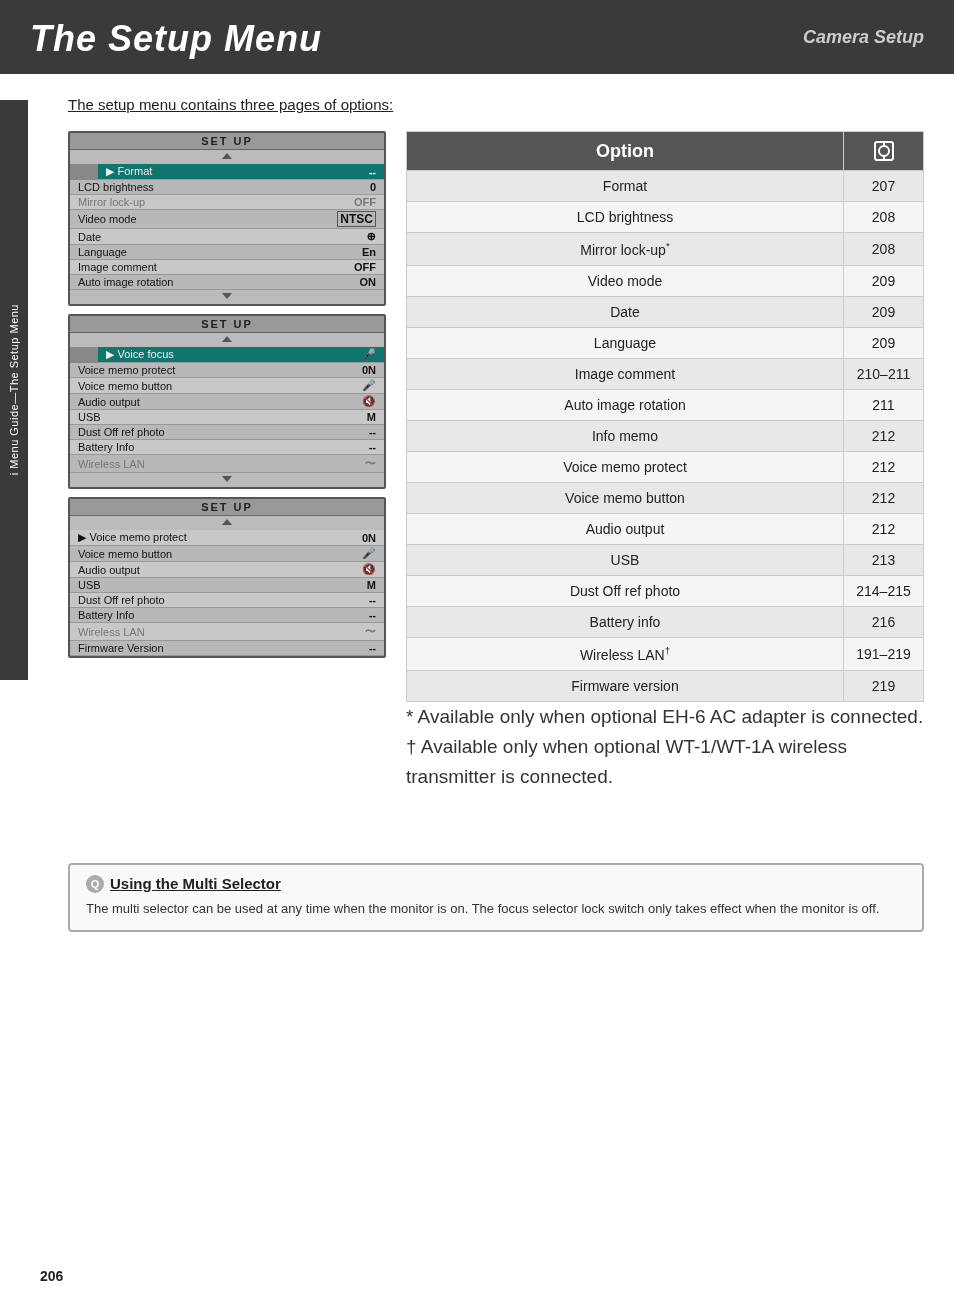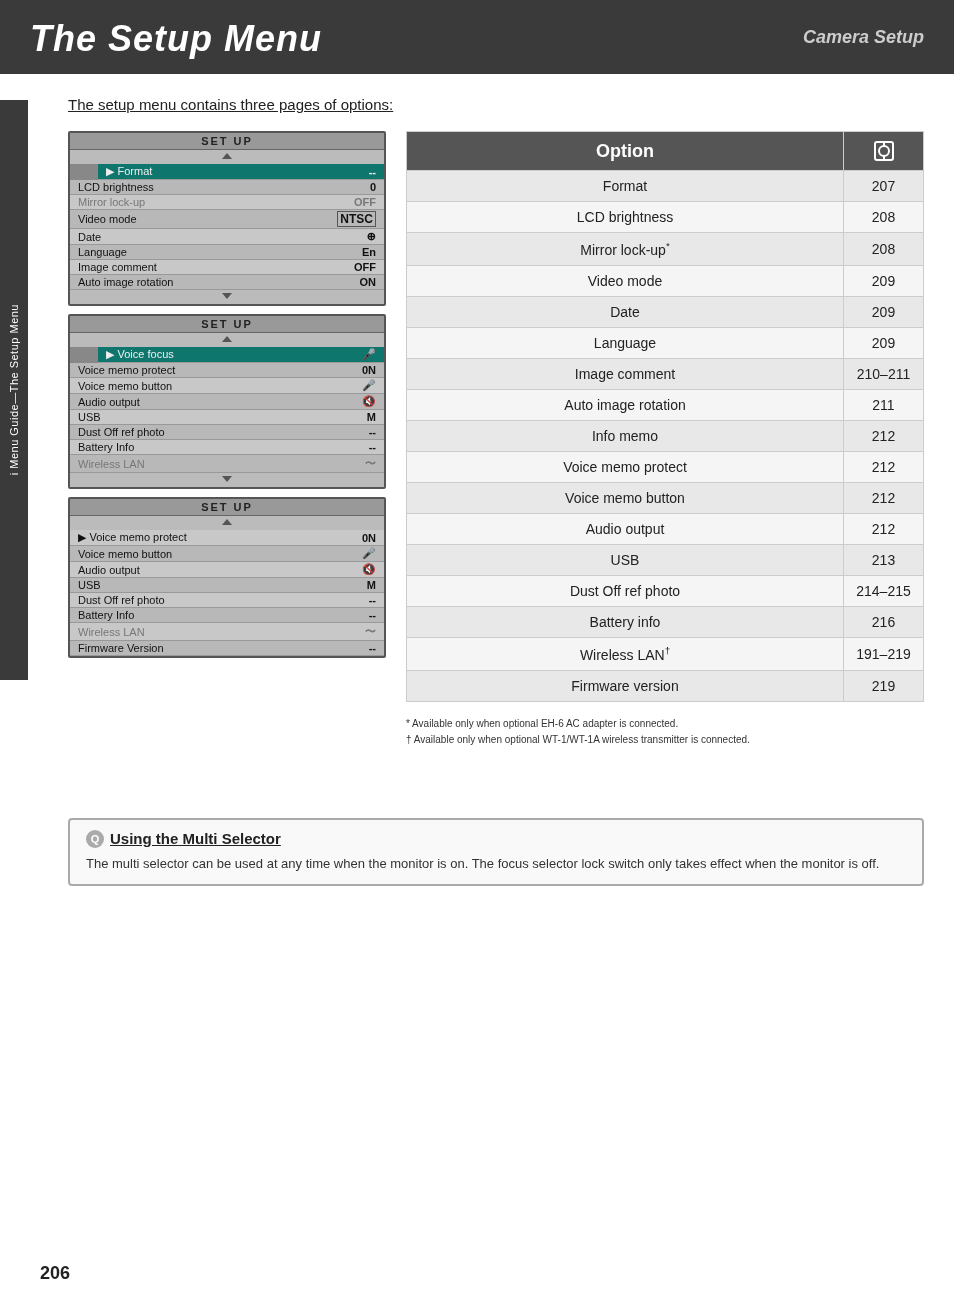--- a/index.html
+++ b/index.html
@@ -171,22 +171,22 @@
       text-align: center;
       font-weight: normal;
       font-size: 14px;
     }
     .options-table td, .options-table th {
       border: 1px solid #ccc;
     }
 
     
     .footnotes {
-      margin-top: 14px;
-      font-size: 10px;
+      margin-top: 0;
+      font-size: 19px;
       color: #333;
       line-height: 1.6;
     }
 
     
     .bottom-section {
       margin-top: 40px;
       padding: 10px 30px 20px 40px;
       margin-left: 28px;
     }
@@ -221,21 +221,21 @@
       font-size: 13px;
       color: #333;
       line-height: 1.6;
     }
 
     
     .page-number {
       position: absolute;
       bottom: 30px;
       left: 40px;
-      font-size: 18px;
+      font-size: 14px;
       font-weight: 900;
       color: #222;
     }
 
     sup { font-size: 0.7em; }
   </style>
 </head>
 <body>
 
 <div class="header">

